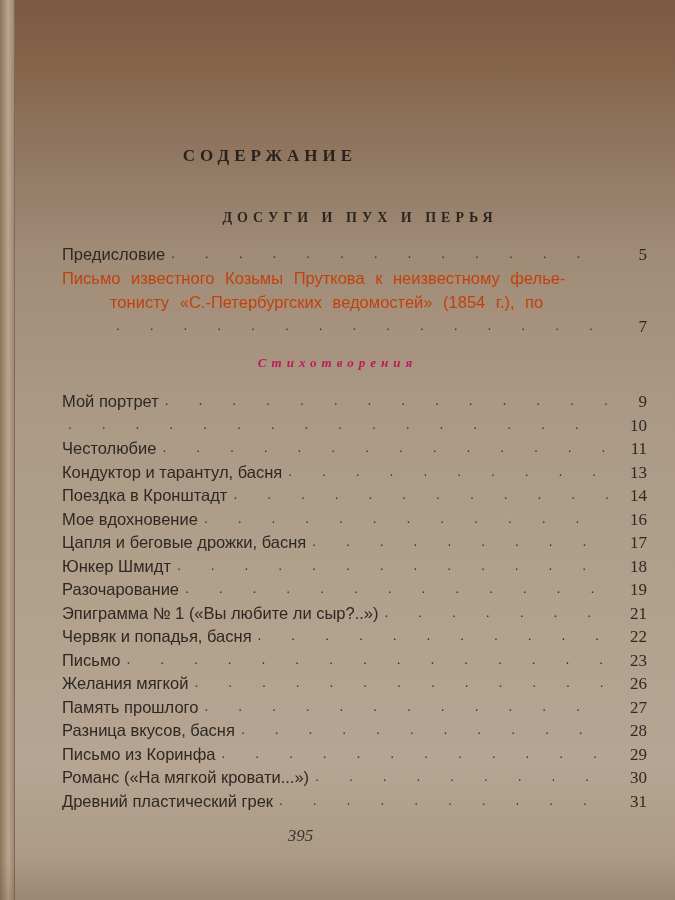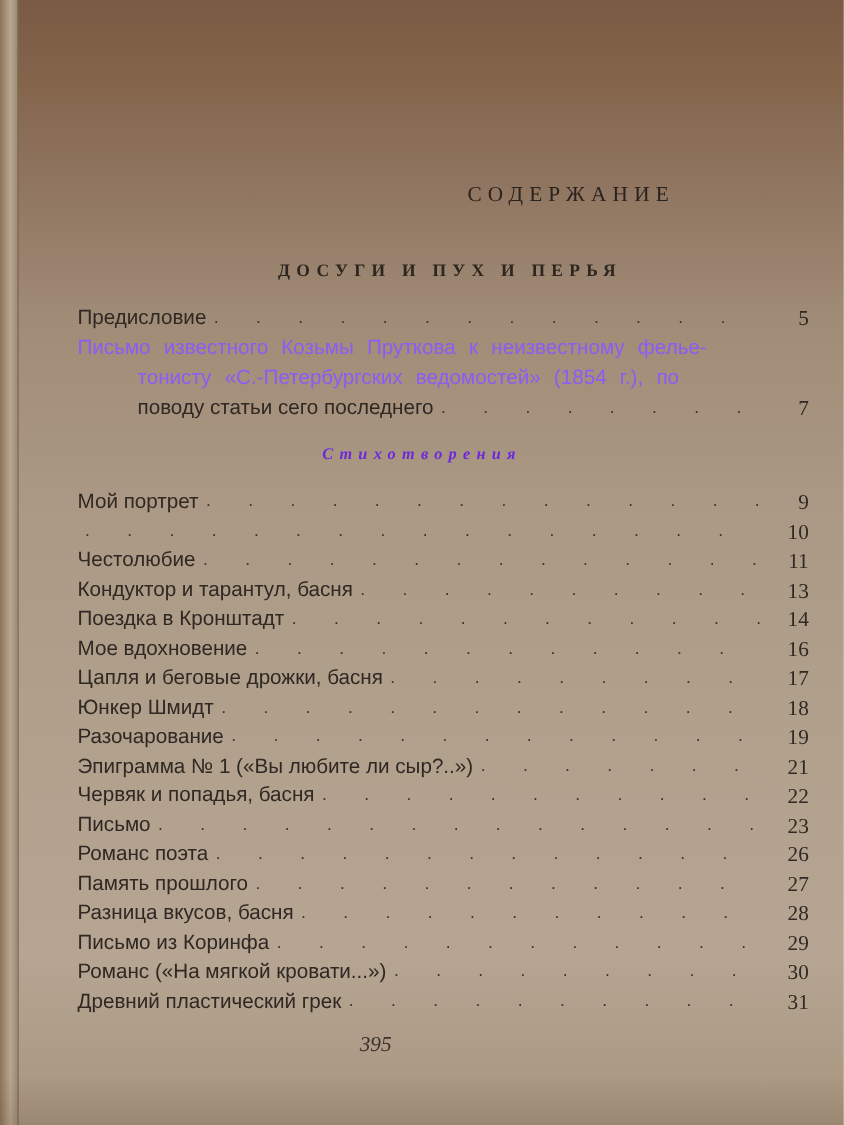--- a/index.html
+++ b/index.html
@@ -12,45 +12,45 @@
   .page-edge {
     position: absolute; left: 0; top: 0; width: 14px; height: 900px;
     background: linear-gradient(90deg, #8d7459 0%, #b8a58f 60%, #9e8a73 100%);
     border-right: 1px solid #7f6a55;
   }
   .page-shadow {
     position: absolute; left: 0; bottom: 0; width: 675px; height: 40px;
     background: linear-gradient(180deg, rgba(0,0,0,0) 0%, rgba(60,40,25,0.12) 100%);
   }
   .title {
-    position: absolute; top: 146px; left: 0; width: 540px; text-align: right;
-    font-weight: normal; font-size: 17px; letter-spacing: 5px; color: #2a221d;
+    position: absolute; top: 146px; left: 0; width: 540px; text-align: center;
+    font-weight: bold; font-size: 17px; letter-spacing: 5px; color: #2a221d;
   }
   .section-title {
     position: absolute; top: 210px; left: 40px; width: 640px; text-align: center;
     font-weight: bold; font-size: 14px; letter-spacing: 5px; color: #2d2620;
   }
   .subsection-title {
     position: absolute; top: 355px; left: 0; width: 675px; text-align: center;
-    font-weight: bold; font-style: italic; font-size: 13px; letter-spacing: 5px; color: #6d28d9;
+    font-weight: bold; font-style: italic; font-size: 13px; letter-spacing: 5px; color: #be185d;
   }
   .toc { position: absolute; left: 62px; width: 585px; }
   .entry {
     display: flex; align-items: flex-start; height: 23.5px; font-size: 16.5px;
     font-family: "Liberation Sans", "DejaVu Sans", sans-serif; color: #2f2823;
   }
   .entry .label { white-space: nowrap; }
   .entry .dots {
     flex: 1; overflow: hidden; white-space: nowrap; margin: 0 8px 0 6px;
     letter-spacing: 13px; color: #3a322c; font-size: 14px;
   }
   .entry .page { width: 30px; text-align: right; font-family: "Liberation Serif", serif; font-size: 17px; }
   .multi .line {
     font-family: "Liberation Sans", "DejaVu Sans", sans-serif; font-size: 16.5px;
-    height: 24px; white-space: nowrap; color: #8b5cf6; word-spacing: 6px;
+    height: 24px; white-space: nowrap; color: #c2410c; word-spacing: 6px;
   }
   .multi .indent { padding-left: 48px; }
   .folio {
     position: absolute; top: 826px; left: 0; width: 601px; text-align: center;
     font-style: italic; font-size: 17px; color: #3b332c;
   }
 </style>
 </head>
 <body>
 
@@ -63,21 +63,20 @@
 <div class="toc" style="top:245px;">
   <div class="entry">
     <span class="label">Предисловие</span>
     <span class="dots">. . . . . . . . . . . . . . . . . . . . . . . . . . . . . . . . .</span>
     <span class="page">5</span>
   </div>
   <div class="multi">
     <div class="line">Письмо известного Козьмы Пруткова к неизвестному фелье-</div>
     <div class="line indent">тонисту «С.-Петербургских ведомостей» (1854 г.), по</div>
     <div class="entry indent" style="padding-left:48px;">
-      <span class="label">поводу статьи сего последнего</span>
       <span class="dots">. . . . . . . . . . . . . . . . . . . . . . . . .</span>
       <span class="page">7</span>
     </div>
   </div>
 </div>
 
 <div class="subsection-title">Стихотворения</div>
 
 <div class="toc" id="poems" style="top:392px;">
     <div class="entry">
@@ -133,21 +132,21 @@
       <span class="label">Червяк и попадья, басня</span>
       <span class="dots">. . . . . . . . . . . . . . . . . . . . . . . . . . . . . . . . . . .</span>
       <span class="page">22</span>
     </div>
     <div class="entry">
       <span class="label">Письмо</span>
       <span class="dots">. . . . . . . . . . . . . . . . . . . . . . . . . . . . . . . . . . .</span>
       <span class="page">23</span>
     </div>
     <div class="entry">
-      <span class="label">Романс поэта</span>
+      <span class="label">Желания мягкой</span>
       <span class="dots">. . . . . . . . . . . . . . . . . . . . . . . . . . . . . . . . . . .</span>
       <span class="page">26</span>
     </div>
     <div class="entry">
       <span class="label">Память прошлого</span>
       <span class="dots">. . . . . . . . . . . . . . . . . . . . . . . . . . . . . . . . . . .</span>
       <span class="page">27</span>
     </div>
     <div class="entry">
       <span class="label">Разница вкусов, басня</span>

